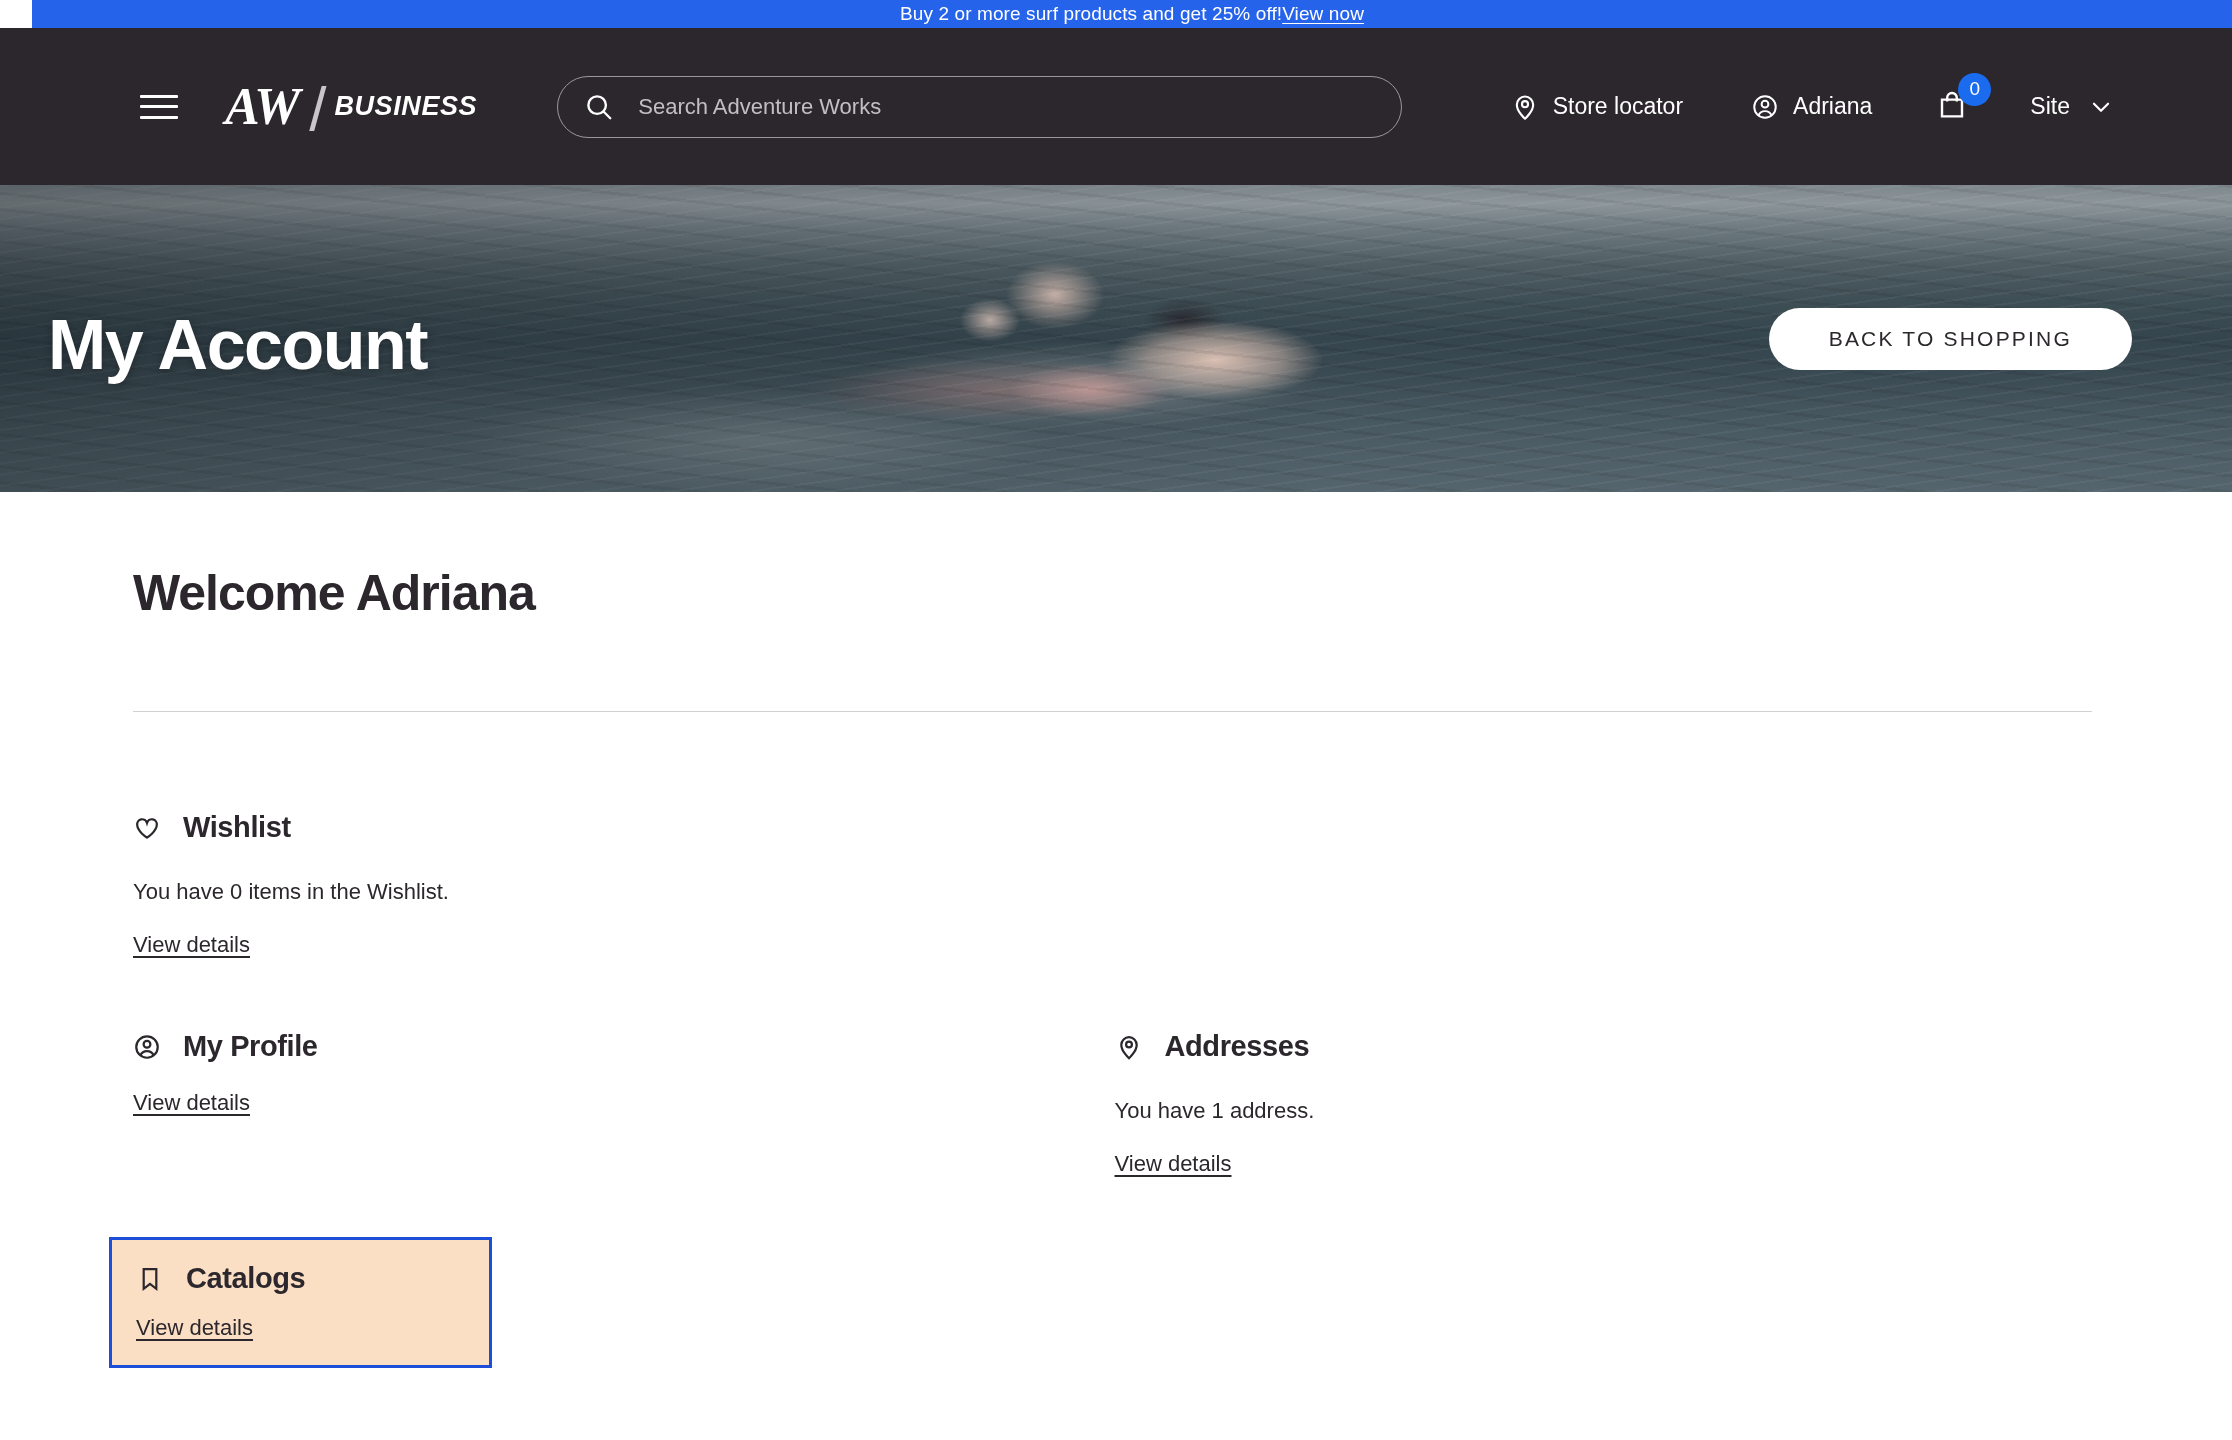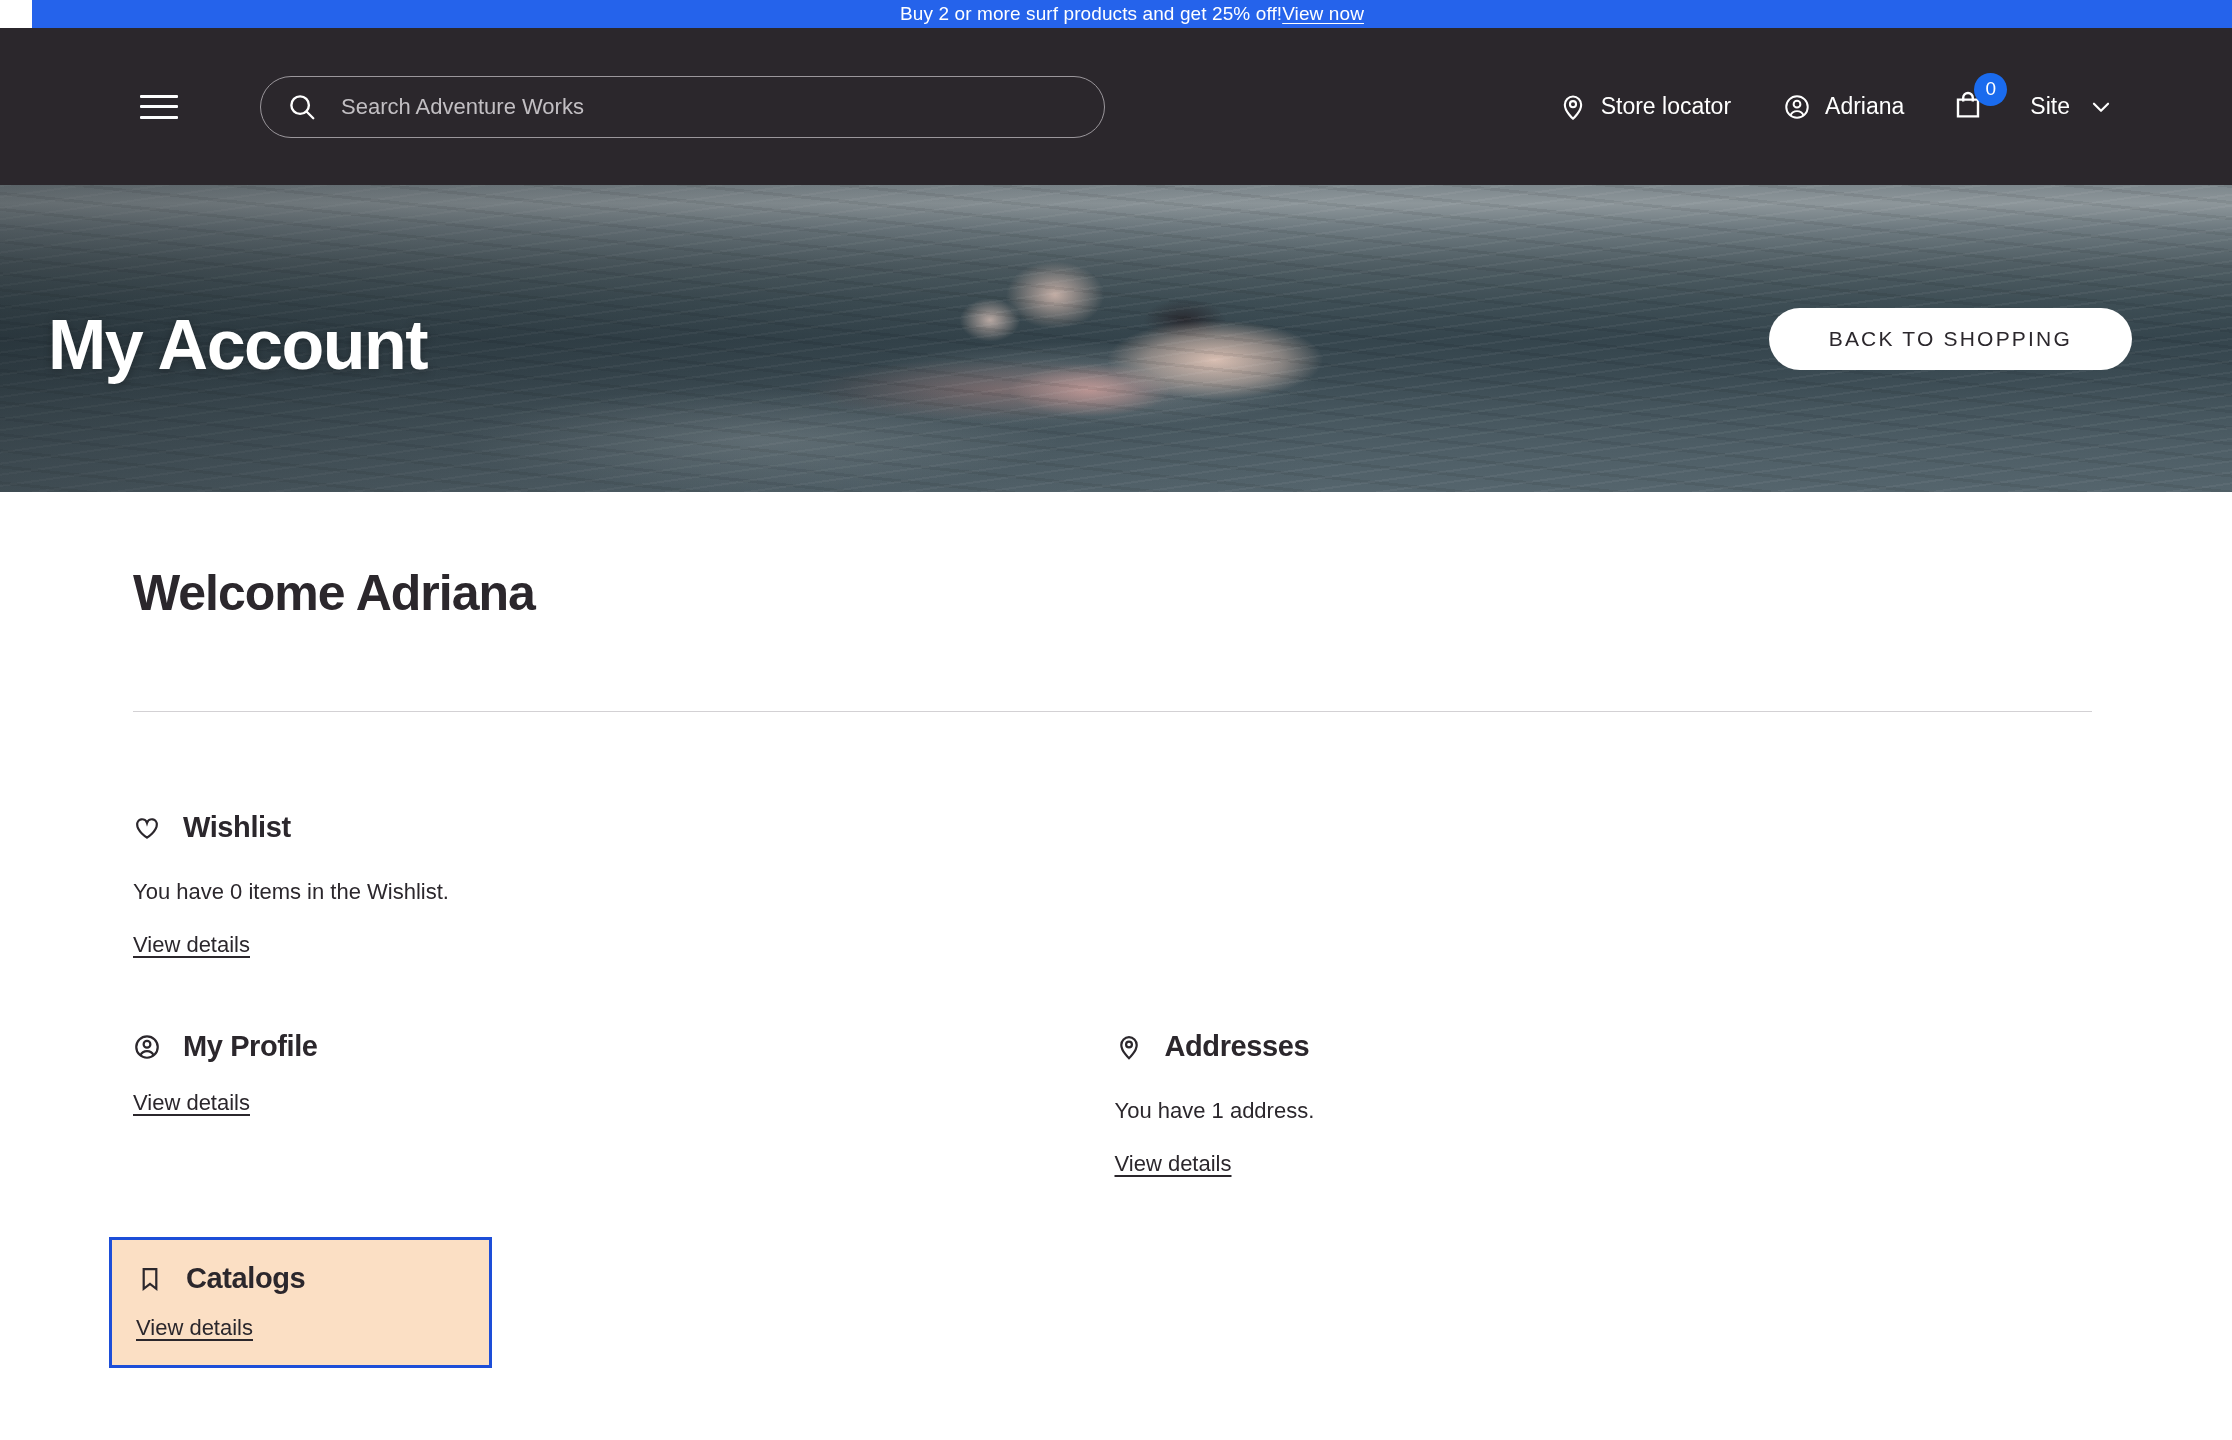--- a/index.html
+++ b/index.html
@@ -119,21 +119,21 @@
     font-size: 22px;
     font-family: "Liberation Sans", sans-serif;
     width: 100%;
   }
   .search-input::placeholder { color: #c2bfc3; opacity: 1; }
 
   .header-actions {
     margin-left: auto;
     display: flex;
     align-items: center;
-    gap: 0px;
+    gap: 16px;
   }
   .header-action {
     display: flex;
     align-items: center;
     color: #ffffff;
     font-size: 23px;
     cursor: pointer;
     padding: 8px 0;
     white-space: nowrap;
   }
@@ -323,20 +323,25 @@
 </div>
 
 <header class="site-header">
 
   <div class="hamburger">
     <span></span>
     <span></span>
     <span></span>
   </div>
 
+  <div class="brand">
+    <span class="brand-aw">AW</span>
+    <span class="brand-slash">/</span>
+    <span class="brand-business">BUSINESS</span>
+  </div>
 
   <div class="search-wrap">
     <span class="mag">
       <svg width="30" height="30" viewBox="0 0 24 24">
         <circle cx="10.5" cy="10.5" r="7" stroke="#ffffff" stroke-width="1.9" fill="none"></circle>
         <line x1="15.6" y1="15.6" x2="21" y2="21" stroke="#ffffff" stroke-width="1.9" stroke-linecap="round"></line>
       </svg>
     </span>
     <input class="search-input" type="text" placeholder="Search Adventure Works" style="">
   </div>

